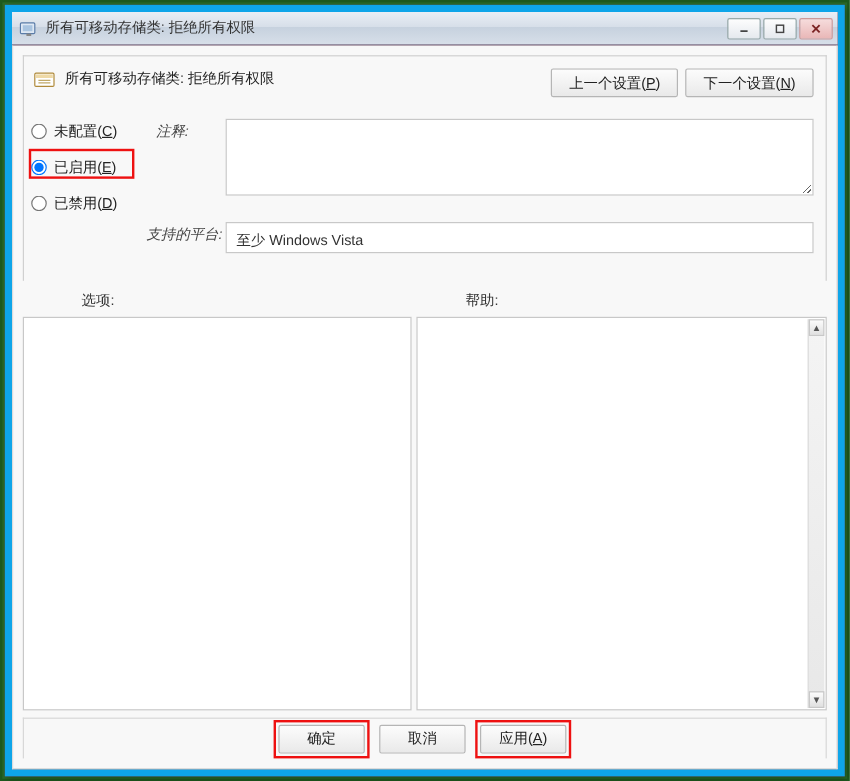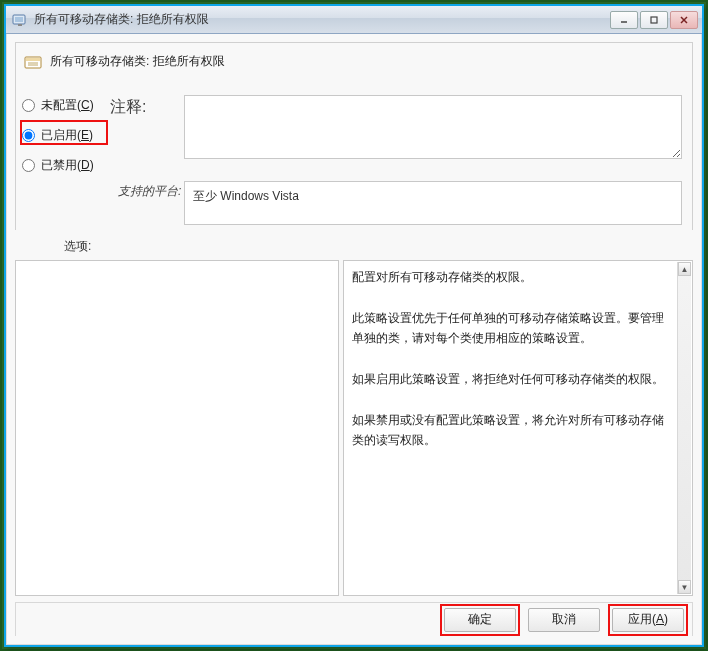--- a/index.html
+++ b/index.html
@@ -1,52 +1,52 @@
 <!DOCTYPE html>
 <html><head>
 <meta charset="utf-8">
 <style>
   * { box-sizing: border-box; font-family: "Microsoft YaHei", "Segoe UI", Tahoma, sans-serif; }
   body { margin: 0; background: #2a6b2a; width: 708px; height: 651px; overflow: hidden; position: relative; }
   .outer-green { position:absolute; inset:0; border:2px solid #1e5a1e; }
-  .window { position:absolute; left:4px; top:4px; right:4px; bottom:4px; background:#7f1d1d; border:2px solid #0ea5e9; box-shadow: 2px 2px 6px rgba(0,0,0,0.3); }
+  .window { position:absolute; left:4px; top:4px; right:4px; bottom:4px; background:#7f1d1d; border:6px solid #0ea5e9; box-shadow: 2px 2px 6px rgba(0,0,0,0.3); }
   .titlebar { height:28px; background: linear-gradient(to bottom, #e9eef5 0%, #d7dfe9 45%, #c6d1de 46%, #d7dfe9 100%); border-bottom:1px solid #8ea6c3; display:flex; align-items:center; padding:0 4px 0 6px; font-size:12px; color:#333; }
   .titlebar .sysicon { width:16px; height:16px; margin-right:6px; display:inline-flex; align-items:center; justify-content:center; }
   .titlebar .sysicon svg { width:16px; height:16px; }
   .titlebar .title-text { flex:1; white-space:nowrap; overflow:hidden; }
   .win-controls { display:flex; gap:2px; margin-left:auto; }
   .win-btn { width:28px; height:18px; border:1px solid #9aa; background:linear-gradient(#fdfdfd,#e5e9ee); border-radius:2px; display:flex; align-items:center; justify-content:center; font-size:10px; color:#444; cursor:pointer; }
   .win-btn.close { background:linear-gradient(#f6dcdc,#e9b7b7); border-color:#c99; color:#7a2222; }
   .client { position:absolute; left:0; right:0; top:28px; bottom:0; background:#f8f8f8; border:1px solid #dcdcdc; border-top:none; }
   .section-top { position:absolute; left:8px; right:8px; top:8px; height:188px; border-top:1px solid #d0d0d0; border-left:1px solid #d0d0d0; border-right:1px solid #d0d0d0; background:#f8f8f8; }
   .policy-header { display:flex; align-items:center; gap:6px; padding:10px 10px 4px 8px; }
   .policy-icon { width:20px; height:16px; display:inline-flex; }
   .policy-title { font-size:12px; color:#222; }
   .nav-buttons { position:absolute; right:10px; top:10px; display:flex; gap:6px; }
   .btn { height:24px; padding:0 14px; font-size:12px; background:linear-gradient(#fcfcfc,#e9e9e9); border:1px solid #b5b5b5; border-radius:2px; color:#222; cursor:pointer; }
   .radios { position:absolute; left:6px; top:52px; display:flex; flex-direction:column; gap:10px; font-size:12px; color:#222; }
   .radio-row { display:flex; align-items:center; gap:6px; height:20px; cursor:pointer; }
   .radio-row input { width:13px; height:13px; margin:0; }
   .radio-highlight { position:absolute; left:4px; top:77px; width:88px; height:25px; border:2px solid #e11; pointer-events:none; }
-  .comment-label { position:absolute; left:94px; top:54px; font-size:16px; color:#444; }
+  .comment-label { position:absolute; left:110px; top:54px; font-size:12px; color:#444;font-style:italic; }
   .comment-box { position:absolute; left:168px; top:52px; right:10px; height:64px; background:#fff; border:1px solid #c8c8c8; padding:4px; font-size:12px; }
   .platform-label { position:absolute; left:102px; top:140px; font-size:12px; color:#444;font-style:italic; }
-  .platform-box { position:absolute; left:168px; top:138px; right:10px; height:44px; background:#fff; border:1px solid #c8c8c8; padding:6px 8px; font-size:12px; color:#333; }
+  .platform-box { position:absolute; left:168px; top:138px; right:10px; height:26px; background:#fff; border:1px solid #c8c8c8; padding:6px 8px; font-size:12px; color:#333; }
   .section-mid-labels { position:absolute; left:8px; right:8px; top:204px; height:20px; display:flex; font-size:12px; color:#333;margin-left:47px; }
   .section-mid-labels .opt-label { width:320px; padding-left:2px; }
   .section-mid-labels .help-label { flex:1; padding-left:2px; }
   .panels { position:absolute; left:8px; right:8px; top:226px; bottom:48px; display:flex; gap:4px; }
   .panel { background:#fff; border:1px solid #c8c8c8; }
   .panel.options { width:324px; }
   .panel.help { flex:1; position:relative; }
   .help-scroll { width:14px; position:absolute; right:1px; top:1px; bottom:1px; background:linear-gradient(#f4f4f4,#e8e8e8); border-left:1px solid #d8d8d8; }
   .help-scroll .arrow { height:14px; background:linear-gradient(#fcfcfc,#e0e0e0); border:1px solid #c8c8c8; display:flex; align-items:center; justify-content:center; font-size:8px; color:#555; }
   .help-scroll .arrow.down { position:absolute; bottom:0; left:0; right:0; }
   .help-text { position:absolute; left:8px; right:20px; top:6px; bottom:6px; font-size:12px; color:#222; line-height:1.7; white-space:pre-wrap; }
-  .footer { position:absolute; left:8px; right:8px; bottom:8px; height:34px; display:flex; justify-content:flex-end; gap:12px; align-items:center; border-top:1px solid #d8d8d8; border-left:1px solid #d8d8d8; border-right:1px solid #d8d8d8; padding:4px 8px 4px 4px; background:#f8f8f8; }
+  .footer { position:absolute; left:8px; right:8px; bottom:8px; height:34px; display:flex; justify-content:center; gap:12px; align-items:center; border-top:1px solid #d8d8d8; border-left:1px solid #d8d8d8; border-right:1px solid #d8d8d8; padding:4px 8px 4px 4px; background:#f8f8f8; }
   .footer .btn-wrap { position:relative; }
   .btn-ok, .btn-cancel, .btn-apply { width:72px; height:24px; font-size:12px; background:linear-gradient(#fcfcfc,#e9e9e9); border:1px solid #b5b5b5; border-radius:2px; color:#222; cursor:pointer; }
   .hl-box { position:absolute; border:2px solid #e11; pointer-events:none; }
   .hl-ok { left:-4px; top:-4px; right:-4px; bottom:-4px; }
   .hl-apply { left:-4px; top:-4px; right:-4px; bottom:-4px; }
   u { text-decoration: underline; }
 </style>
 </head>
 <body>
 <div class="outer-green"></div>
@@ -88,20 +88,24 @@
         <span class="policy-icon">
           <svg viewBox="0 0 20 16">
               <rect x="1" y="3" width="16" height="11" rx="1" fill="#fff" stroke="#b08a3a"></rect>
               <rect x="2" y="4" width="14" height="3" fill="#eed9a6"></rect>
               <line x1="4" y1="9" x2="14" y2="9" stroke="#c0a868"></line>
               <line x1="4" y1="11" x2="14" y2="11" stroke="#c0a868"></line>
             </svg>
         </span>
         <span class="policy-title">所有可移动存储类: 拒绝所有权限</span>
       </div>
+      <div class="nav-buttons">
+        <button class="btn"><span>上一个设置(<u>P</u>)</span></button>
+        <button class="btn"><span>下一个设置(<u>N</u>)</span></button>
+      </div>
 
       <div class="radios">
         <label class="radio-row">
           <input type="radio" name="state" style="">
           <span>未配置(<u>C</u>)</span>
         </label>
         <label class="radio-row">
           <input type="radio" name="state" checked="" style="">
           <span>已启用(<u>E</u>)</span>
         </label>
@@ -114,32 +118,26 @@
 
       <div class="comment-label">注释:</div>
       <textarea class="comment-box" style=""></textarea>
 
       <div class="platform-label">支持的平台:</div>
       <div class="platform-box">至少 Windows Vista</div>
     </div>
 
     <div class="section-mid-labels">
       <div class="opt-label">选项:</div>
+      <div class="help-label">帮助:</div>
     </div>
 
     <div class="panels">
       <div class="panel options"></div>
       <div class="panel help">
-        <div class="help-text">配置对所有可移动存储类的权限。
-
-此策略设置优先于任何单独的可移动存储策略设置。要管理单独的类，请对每个类使用相应的策略设置。
-
-如果启用此策略设置，将拒绝对任何可移动存储类的权限。
-
-如果禁用或没有配置此策略设置，将允许对所有可移动存储类的读写权限。</div>
         <div class="help-scroll">
           <div class="arrow up">▲</div>
           <div class="arrow down">▼</div>
         </div>
       </div>
     </div>
 
     <div class="footer">
       <div class="btn-wrap">
         <button class="btn-ok"><span>确定</span></button>

